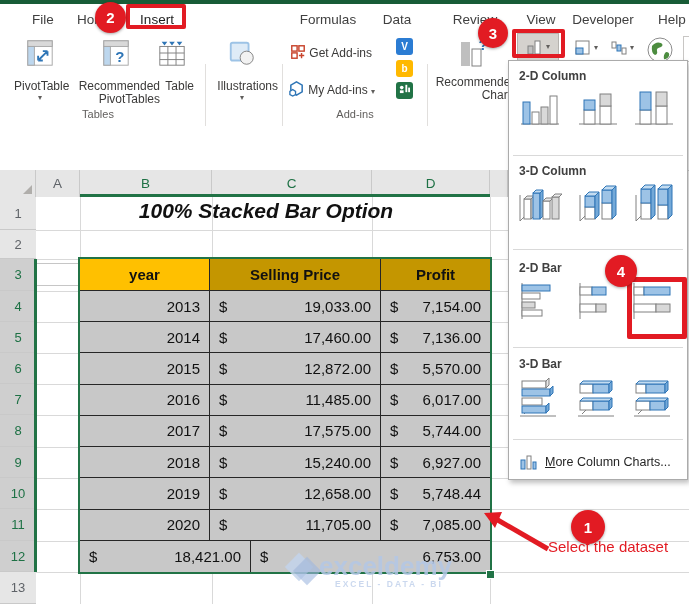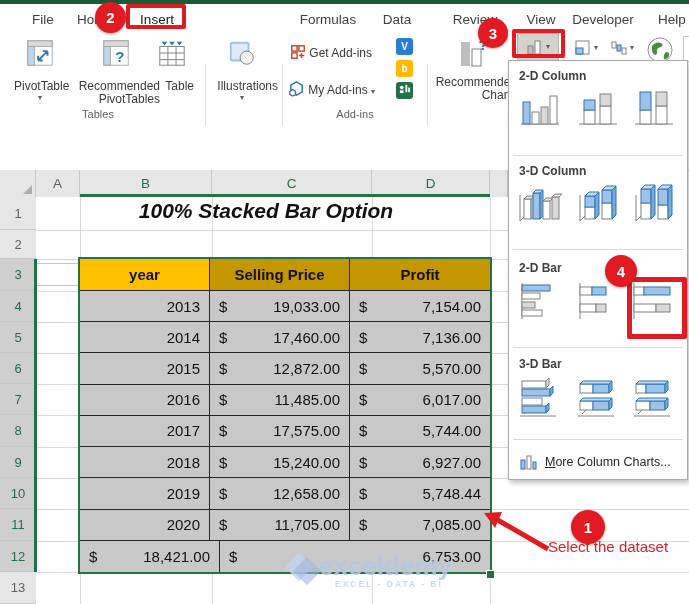--- a/index.html
+++ b/index.html
@@ -33,21 +33,21 @@
   .rowhead.sel{background:#CFCFCF;color:#1E7145}
   .gline-h{background:#D9D9D9;height:1px}
   .gline-v{background:#D9D9D9;width:1px}
   
   .xtable{left:78px;top:257px;width:414px;height:317px;border:2px solid #217346;box-sizing:border-box;display:flex;flex-direction:column;background:#C8C8C8;z-index:3}
   .trow{display:flex;flex:1}
   .trow.head{flex:0 0 32px}
   .tcell{border-right:1px solid #262626;border-bottom:1px solid #262626;box-sizing:border-box;display:flex;align-items:center;font-size:15px;color:#111}
   .tcell.last{border-right:none}
   .trow:last-child .tcell{border-bottom:none}
-  .cB{width:130px}.cC{width:140px}.cD{flex:1}
+  .cB{width:130px}.cC{width:171px}.cD{flex:1}
   .hcell{justify-content:center;font-weight:bold;font-size:15px}
   .gold{background:#FFC000}
   .goldsh{background:#C49600}
   .datacell{background:#C8C8C8;justify-content:space-between;padding:0 9px}
   .yearcell{background:#C8C8C8;justify-content:flex-end;padding-right:9px}
   .fillhandle{left:486px;top:570px;width:7px;height:7px;background:#217346;border:1px solid #fff;z-index:4}
   
   .sheettitle{left:80px;top:199px;width:372px;text-align:center;font-size:21px;font-weight:bold;font-style:italic;color:#111;z-index:2}
   
   .panel{left:508px;top:60px;width:180px;height:420px;background:#fff;border:1px solid #ABABAB;box-shadow:2px 3px 5px rgba(0,0,0,.25);box-sizing:border-box;z-index:8}

